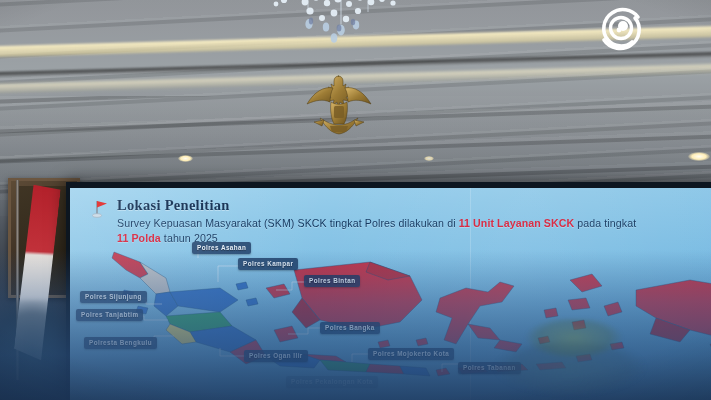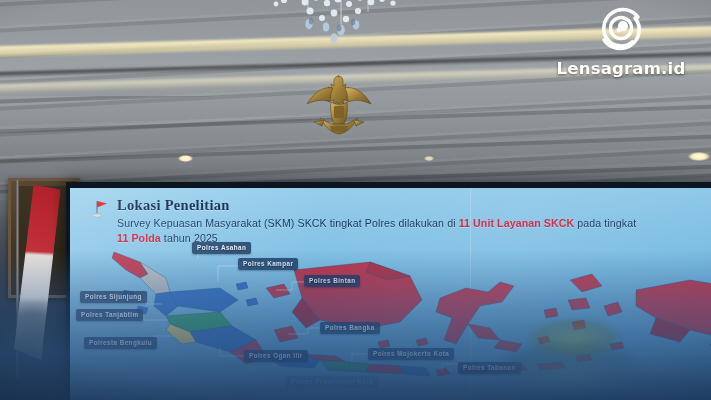--- a/index.html
+++ b/index.html
@@ -406,16 +406,15 @@
   <div class="watermark">
     <svg width="58" height="50" viewBox="0 0 58 50">
       <g fill="none" stroke="#ffffff" stroke-width="3.6" stroke-linecap="round">
         <path d="M46 13 C40 5 28 3 20 9 C11 15 9 28 16 36 C22 43 33 44 40 38"></path>
         <path d="M12 36 C18 45 31 47 39 41 C48 35 50 22 43 14"></path>
       </g>
       <circle cx="29" cy="24" r="10.5" fill="none" stroke="#ffffff" stroke-width="3.4"></circle>
       <circle cx="31" cy="22" r="5" fill="#ffffff"></circle>
       <circle cx="27" cy="26" r="2.4" fill="#ffffff"></circle>
     </svg>
-    <div class="wm-text">Lensagram.id</div>
   </div>
 
 </div>
 
 </body></html>

